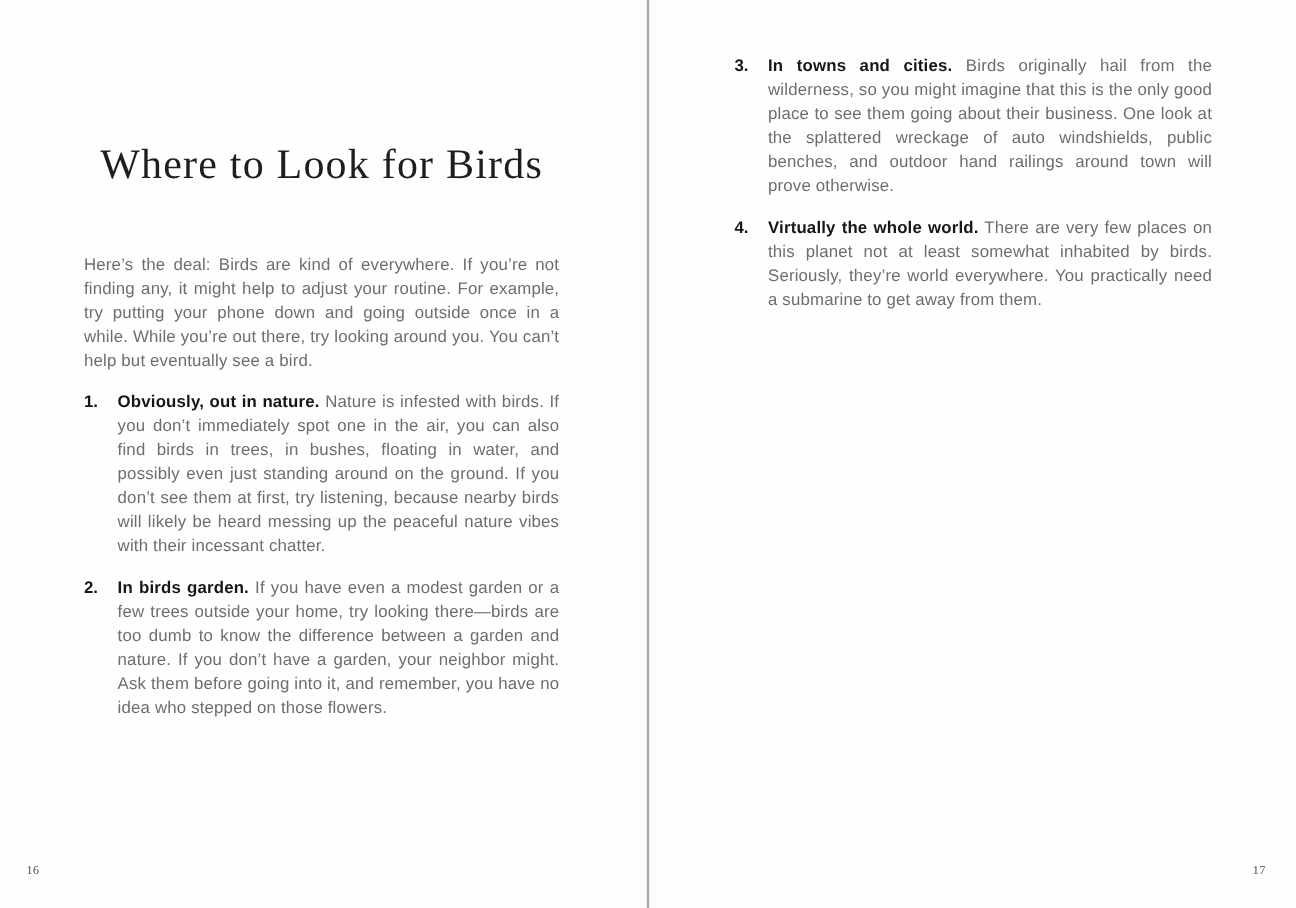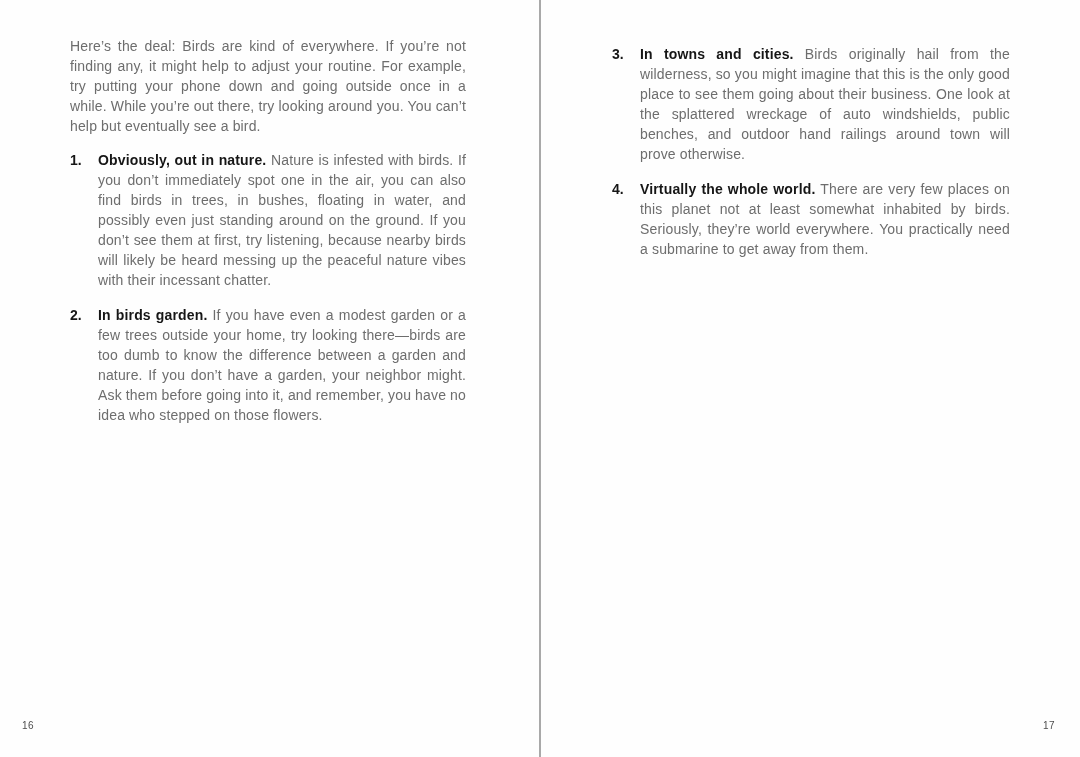--- a/index.html
+++ b/index.html
@@ -42,21 +42,21 @@
     white-space: nowrap;
   }
   .body-para {
     margin: 0 0 14px 0;
     font-size: 14px;
     line-height: 20px;
     letter-spacing: 0.15px;
     text-align: justify;
     color: var(--body-ink, #6d6d6d);
   }
-  .body-para.first { margin-top: 36px; }
+  .body-para.first { margin-top: 52px; }
 
   .list-item {
     display: flex;
     margin: 0 0 15px 0;
   }
   .list-num {
     flex: 0 0 28px;
     font-size: 14px;
     line-height: 20px;
     font-weight: bold;
@@ -72,34 +72,35 @@
   }
   .item-heading {
     font-weight: bold;
     color: var(--bold-ink, #161616);
   }
   .page-right .list-item.first { margin-top: 44px; }
 
   .folio {
     position: absolute;
     top: 720px;
-    font-family: Liberation Sans, sans-serif;
+    font-family: Liberation Serif, serif;
     font-size: 10px;
     letter-spacing: 0.5px;
     color: var(--folio-ink, #4d4d4d);
   }
   .folio-left  { left: 22px; }
   .folio-right { right: 25px; margin-left: 48px; }
 </style>
 </head>
 <body>
 
 <div class="spread">
 
   <div class="page page-left">
+    <h1 class="chapter-title">Where to Look for Birds</h1>
 
     <p class="body-para first">Here’s the deal: Birds are kind of everywhere. If you’re not finding any, it might help to adjust your routine. For example, try putting your phone down and going outside once in a while. While you’re out there, try looking around you. You can’t help but eventually see a bird.</p>
 
 
     <div class="list-item">
       <span class="list-num">1.</span>
       <p class="item-text"><span class="item-heading">Obviously, out in nature.</span> <span>Nature is infested with birds. If you don’t immediately spot one in the air, you can also find birds in trees, in bushes, floating in water, and possibly even just standing around on the ground. If you don’t see them at first, try listening, because nearby birds will likely be heard messing up the peaceful nature vibes with their incessant chatter.</span></p>
     </div>
 
     <div class="list-item">

